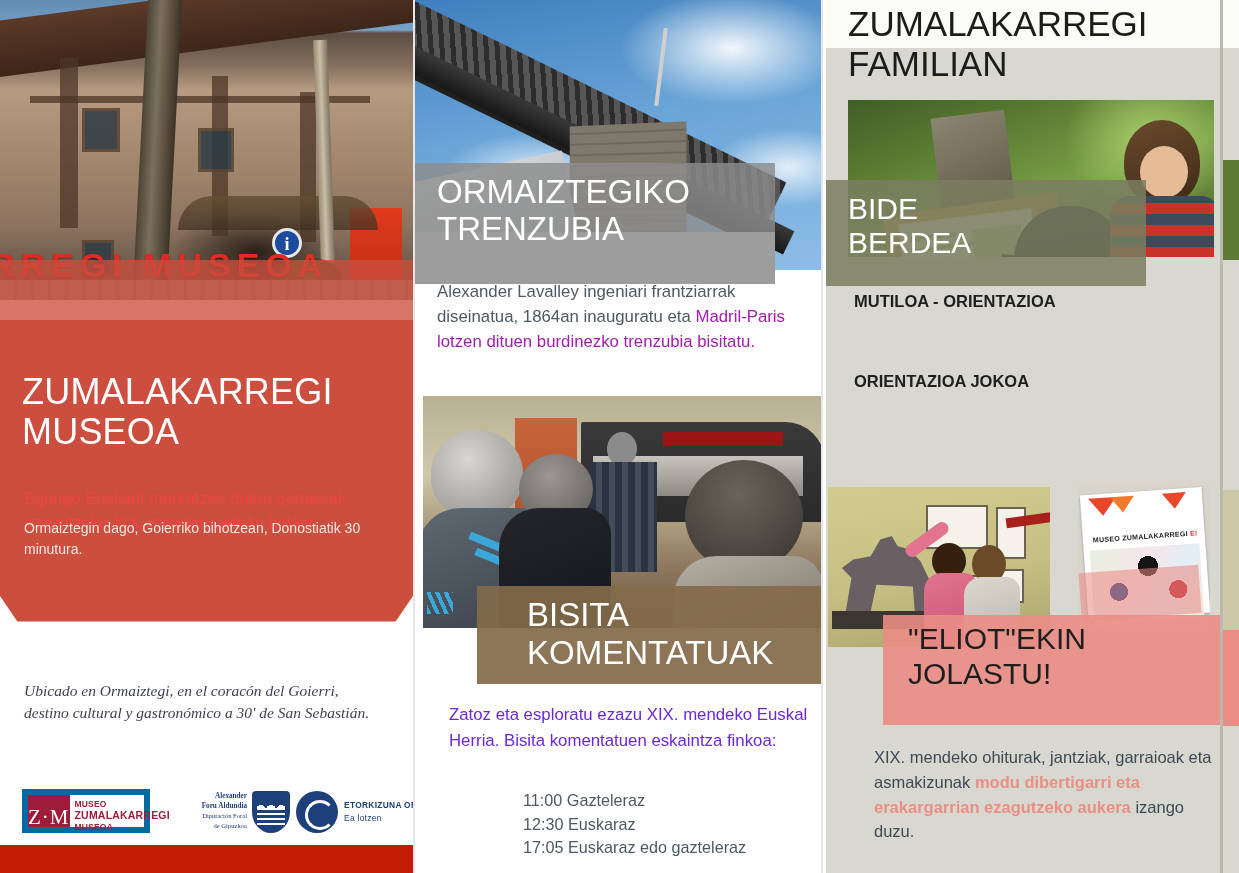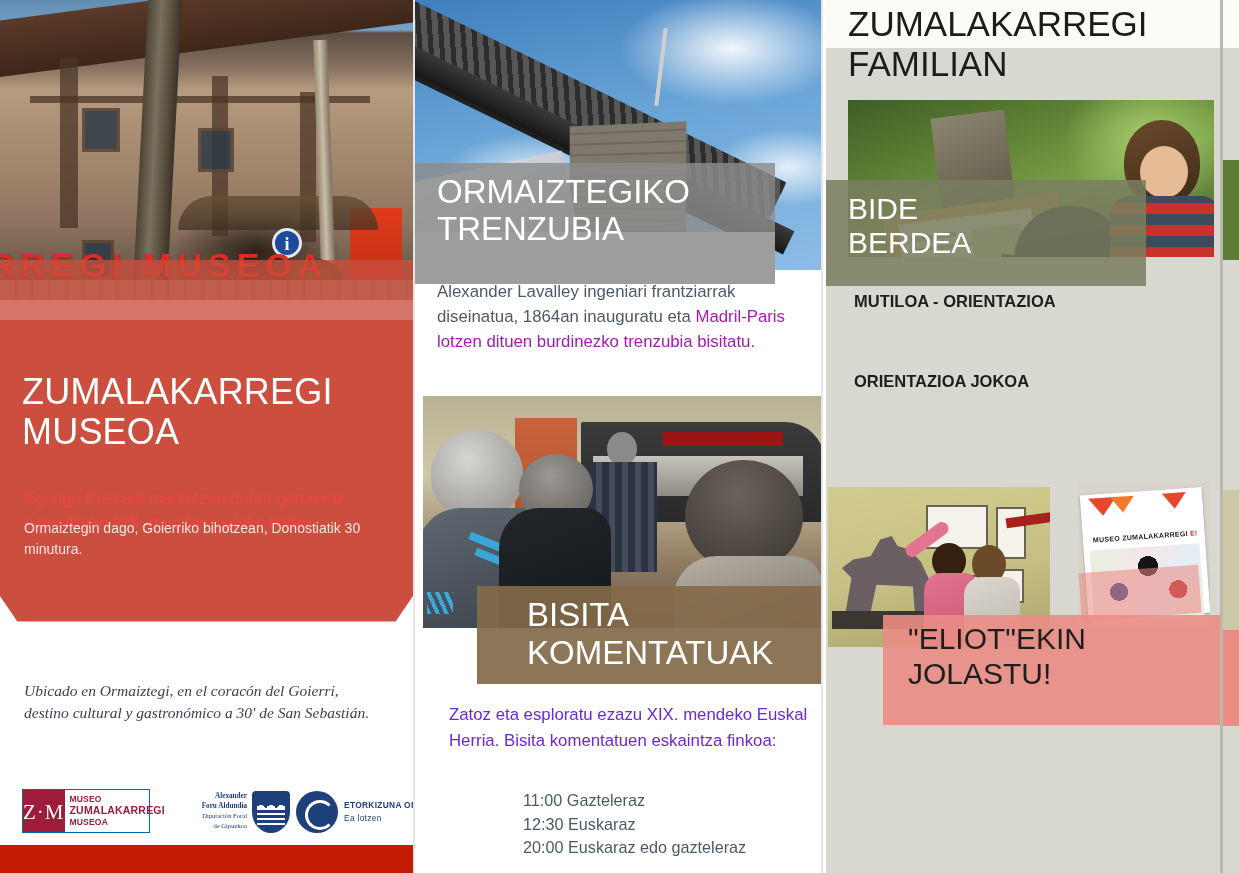--- a/index.html
+++ b/index.html
@@ -268,21 +268,21 @@
     color:#3e3f52; font: italic 400 15.5px/1.45 "Liberation Serif", serif;
   }
   .left-bottom-bar {
     position:absolute; left:0; top:845px; width:413px; height:28px; background:#c41b05;
   }
 
   
   .logos { position:absolute; left:22px; top:789px; width:380px; height:46px; }
   .logo-zm {
     position:absolute; left:0; top:0; width:128px; height:44px;
-    border:1px solid #0369a1; background:#fff; display:flex;
+    border:6px solid #0369a1; background:#fff; display:flex;
   }
   .logo-zm .zm-box {
     width:47px; height:100%; background:#9e1c3a; color:#fff;
     font: 400 21px/44px "Liberation Serif", serif; text-align:center; letter-spacing:1px;
   }
   .logo-zm .zm-txt {
     flex:1; padding:4px 0 0 5px; color:#9e1c3a;
     font: 700 8.5px/1.22 "Liberation Sans", sans-serif; letter-spacing:.2px;
   }
   .logo-zm .zm-txt .big { font-size:10.5px; }
@@ -513,21 +513,21 @@
     </div>
 
     <div class="mid-band-brown"></div>
     <div class="mid-title2" style="white-space:pre-line">BISITA
 KOMENTATUAK</div>
     <div class="mid-body2">Zatoz eta esploratu ezazu XIX. mendeko Euskal Herria. Bisita komentatuen eskaintza finkoa:</div>
 
     <div class="mid-times">
       <div>11:00 Gazteleraz</div>
       <div>12:30 Euskaraz</div>
-      <div>20:00 Euskaraz edo gazteleraz</div>
+      <div>17:05 Euskaraz edo gazteleraz</div>
     </div>
   </div>
 
   <div class="colsep" style="left:821px;"></div>
 
   <div class="col col-right">
 
     <div class="right-white-band"></div>
     <div class="right-title" style="white-space:pre-line">ZUMALAKARREGI
 FAMILIAN</div>
@@ -583,20 +583,23 @@
         <div class="brotitle"><span>MUSEO </span><span style="font-weight:700">ZUMALAKARREGI</span><em> EN FAMILIA!</em></div>
         <div class="art"></div>
       </div>
       <div class="pink"></div>
     </div>
 
     <div class="right-pink-band"></div>
     <div class="right-sub2" style="white-space:pre-line">"ELIOT"EKIN
 JOLASTU!</div>
 
+    <div class="right-p3">
+      <span>XIX. mendeko ohiturak, jantziak, garraioak eta asmakizunak </span><b>modu dibertigarri eta erakargarrian ezagutzeko aukera</b><span> izango duzu.</span>
+    </div>
   </div>
 
   <div class="col col-strip">
     <div class="strip-seg" style="top:0;height:48px;background:#fbfcf6;"></div>
     <div class="strip-seg" style="top:48px;height:112px;background:#d8d8d0;"></div>
     <div class="strip-seg" style="top:160px;height:100px;background:#5d7a37;"></div>
     <div class="strip-seg" style="top:260px;height:230px;background:#d8d8d0;"></div>
     <div class="strip-seg" style="top:490px;height:140px;background:#cdc9a8;"></div>
     <div class="strip-seg" style="top:630px;height:96px;background:#ea8d85;"></div>
     <div class="strip-seg" style="top:726px;height:147px;background:#d8d8d0;"></div>

